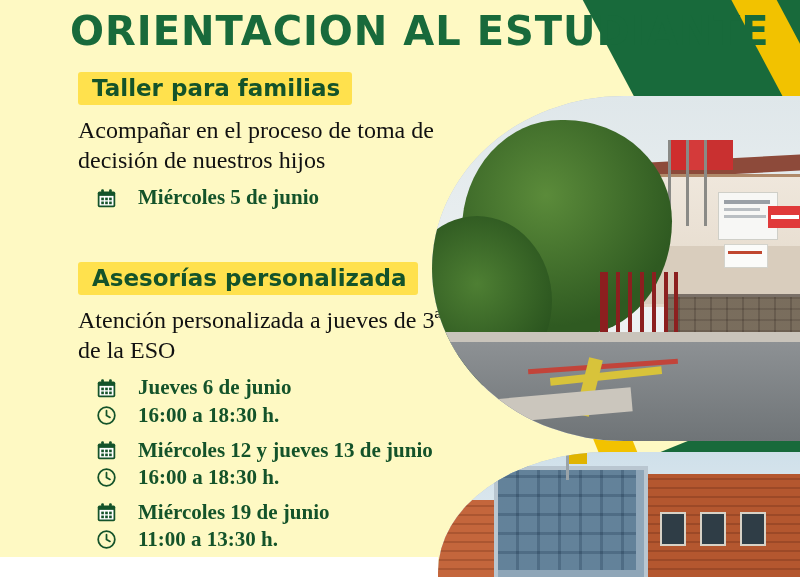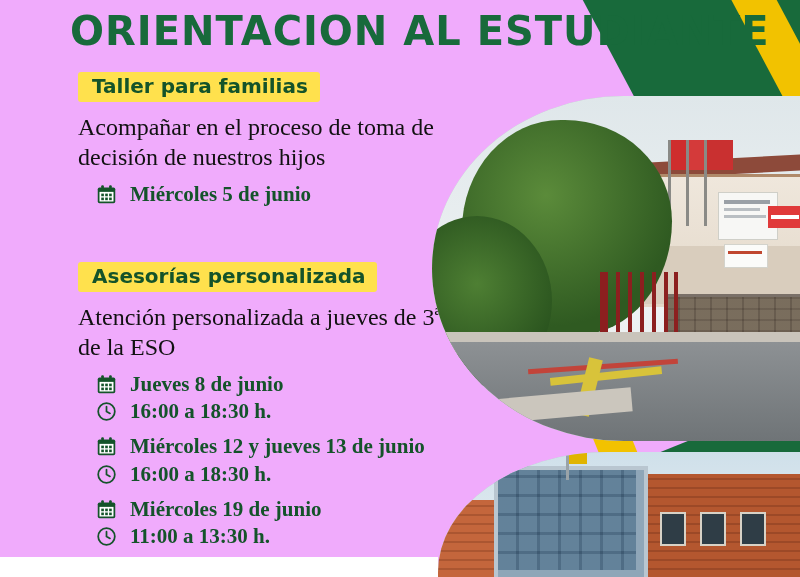--- a/index.html
+++ b/index.html
@@ -13,21 +13,21 @@
     overflow: hidden;
     font-family: "Liberation Sans", sans-serif;
     position: relative;
   }
 
   #poster {
     position: absolute;
     left: 0; top: 0;
     width: 800px;
     height: 577px;
-    background: #f0abfc;
+    background: #fef9c3;
     overflow: hidden;
   }
 
   
   .corner-green-tr {
     position: absolute;
     top: -120px;
     right: -60px;
     width: 260px;
     height: 240px;
@@ -93,21 +93,21 @@
     left: 78px;
     width: 400px;
   }
   #section-familias { top: 72px; }
   #section-asesorias { top: 262px; }
 
   .section-heading {
     display: inline-block;
     font-family: "DejaVu Sans", sans-serif;
     font-weight: 700;
-    font-size: 20px;
+    font-size: 23px;
     color: #14532a;
     background: #ffe14d;
     padding: 3px 12px 4px 14px;
     border-radius: 3px;
     line-height: 1.15;
   }
 
   .section-desc {
     margin-top: 10px;
     font-family: "Liberation Serif", serif;
@@ -119,21 +119,21 @@
 
   .entries {
     margin-top: 10px;
     margin-left: 18px;
   }
   .entry { margin-bottom: 10px; }
 
   .row {
     display: flex;
     align-items: center;
-    gap: 13px;
+    gap: 21px;
     margin-bottom: 2px;
   }
   .row-text {
     font-family: "Liberation Serif", serif;
     font-weight: 700;
     font-size: 21px;
     color: #14532a;
     line-height: 1.2;
     white-space: nowrap;
   }
@@ -382,21 +382,21 @@
             <rect x="4" y="9" width="16" height="11" fill="#ffffff"></rect>
             <rect x="6" y="1.5" width="3" height="5" rx="1.2" fill="#14532a"></rect>
             <rect x="15" y="1.5" width="3" height="5" rx="1.2" fill="#14532a"></rect>
             <rect x="6" y="11" width="3" height="3" fill="#14532a"></rect>
             <rect x="10.5" y="11" width="3" height="3" fill="#14532a"></rect>
             <rect x="15" y="11" width="3" height="3" fill="#14532a"></rect>
             <rect x="6" y="15.5" width="3" height="3" fill="#14532a"></rect>
             <rect x="10.5" y="15.5" width="3" height="3" fill="#14532a"></rect>
             <rect x="15" y="15.5" width="3" height="3" fill="#14532a"></rect>
           </svg>
-          <span class="row-text">Jueves 8 de junio</span>
+          <span class="row-text">Jueves 6 de junio</span>
         </div>
         <div class="row">
           <svg class="ico" viewBox="0 0 24 24">
             <circle cx="12" cy="12" r="9.5" fill="none" stroke="#14532a" stroke-width="2"></circle>
             <path d="M12 6.5 V12 L16 14.2" fill="none" stroke="#14532a" stroke-width="2" stroke-linecap="round"></path>
           </svg>
           <span class="row-text">16:00 a 18:30 h.</span>
         </div>
       </div>
 

